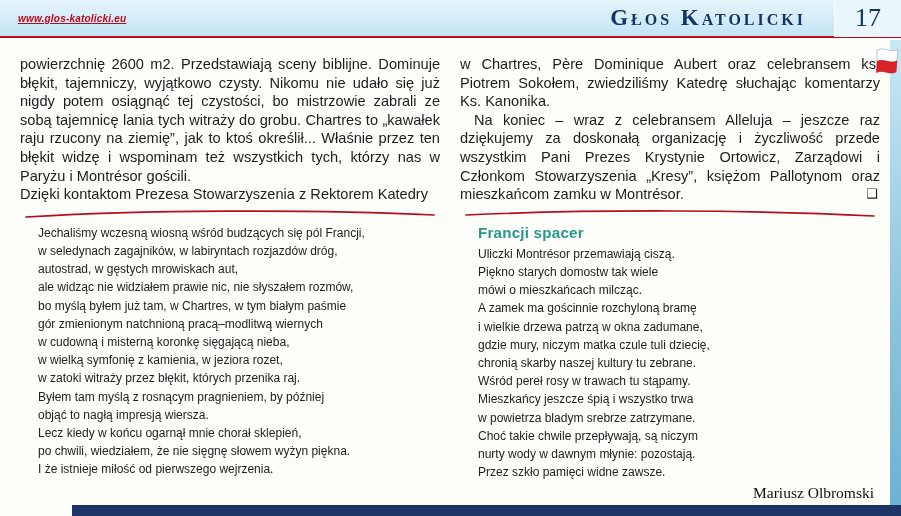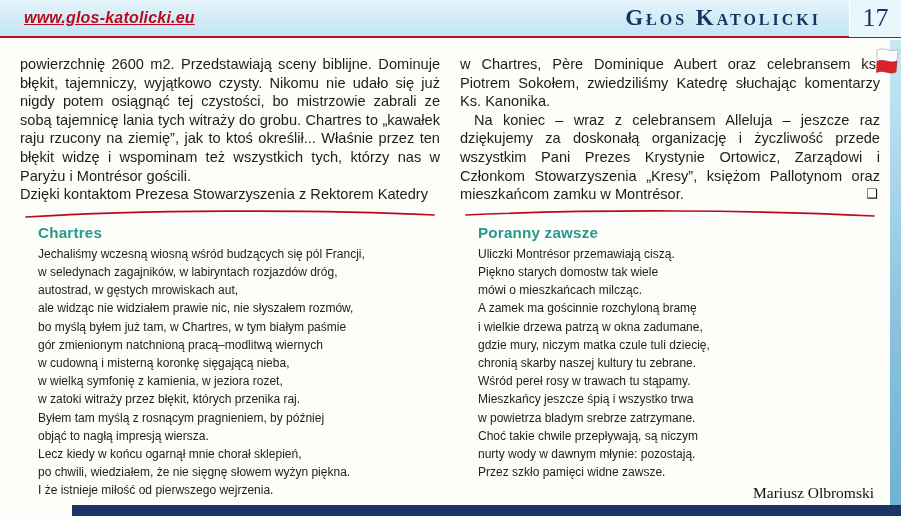--- a/index.html
+++ b/index.html
@@ -15,32 +15,32 @@
   }
 
   
   .header {
     position: absolute; top: 0; left: 0; width: 100%; height: 38px;
     background: linear-gradient(180deg, #e6f4fb 0%, #c2e4f4 100%);
     border-bottom: 2px solid #bb0a1e;
     display: flex; align-items: center;
   }
   .website {
-    margin-left: 24px; color: #bb0a1e; font-size: 16px;
+    margin-left: 18px; color: #bb0a1e; font-size: 10px;
     font-weight: bold; font-style: italic; text-decoration: underline;
     letter-spacing: 0.2px;
   }
   .hspacer { flex: 1; }
   .masthead {
     font-family: "Liberation Serif", serif; font-variant: small-caps;
     color: #163461; font-size: 23px; letter-spacing: 3px;
     font-weight: 600; margin-right: 28px;
   }
   .pagenum-box {
-    height: 38px; width: 52px; background: #e9f6fc;
+    height: 38px; width: 67px; background: #e9f6fc;
     border-left: 1px solid #ffffff;
     display: flex; align-items: center; justify-content: center;
   }
   .pagenum {
     font-family: "Liberation Serif", serif; font-size: 26px; color: #163461;
   }
 
   
   .right-strip {
     position: absolute; top: 40px; right: 0; width: 11px; height: 465px;
@@ -128,38 +128,37 @@
           <span class="endmark">❑</span>
         </p>
         <svg class="swoosh" viewBox="0 0 430 13" preserveAspectRatio="none">
           <path d="M6 8 C 140 2, 300 3, 424 9" stroke="#b90b1d" stroke-width="1.7" fill="none" stroke-linecap="round"></path>
         </svg>
       </div>
     </div>
 
     <div class="cols poems">
       <div class="col">
-        <h3 class="poem-title">Chartres</h3>
         <div class="poem-lines">Jechaliśmy wczesną wiosną wśród budzących się pól Francji,
 w seledynach zagajników, w labiryntach rozjazdów dróg,
 autostrad, w gęstych mrowiskach aut,
 ale widząc nie widziałem prawie nic, nie słyszałem rozmów,
 bo myślą byłem już tam, w Chartres, w tym białym paśmie
 gór zmienionym natchnioną pracą–modlitwą wiernych
 w cudowną i misterną koronkę sięgającą nieba,
 w wielką symfonię z kamienia, w jeziora rozet,
 w zatoki witraży przez błękit, których przenika raj.
 Byłem tam myślą z rosnącym pragnieniem, by później
 objąć to nagłą impresją wiersza.
 Lecz kiedy w końcu ogarnął mnie chorał sklepień,
 po chwili, wiedziałem, że nie sięgnę słowem wyżyn piękna.
 I że istnieje miłość od pierwszego wejrzenia.</div>
       </div>
       <div class="col">
-        <h3 class="poem-title">Poranny zawsze</h3>
+        <h3 class="poem-title">Francji spacer</h3>
         <div class="poem-lines">Uliczki Montrésor przemawiają ciszą.
 Piękno starych domostw tak wiele
 mówi o mieszkańcach milcząc.
 A zamek ma gościnnie rozchyloną bramę
 i wielkie drzewa patrzą w okna zadumane,
 gdzie mury, niczym matka czule tuli dziecię,
 chronią skarby naszej kultury tu zebrane.
 Wśród pereł rosy w trawach tu stąpamy.
 Mieszkańcy jeszcze śpią i wszystko trwa
 w powietrza bladym srebrze zatrzymane.

